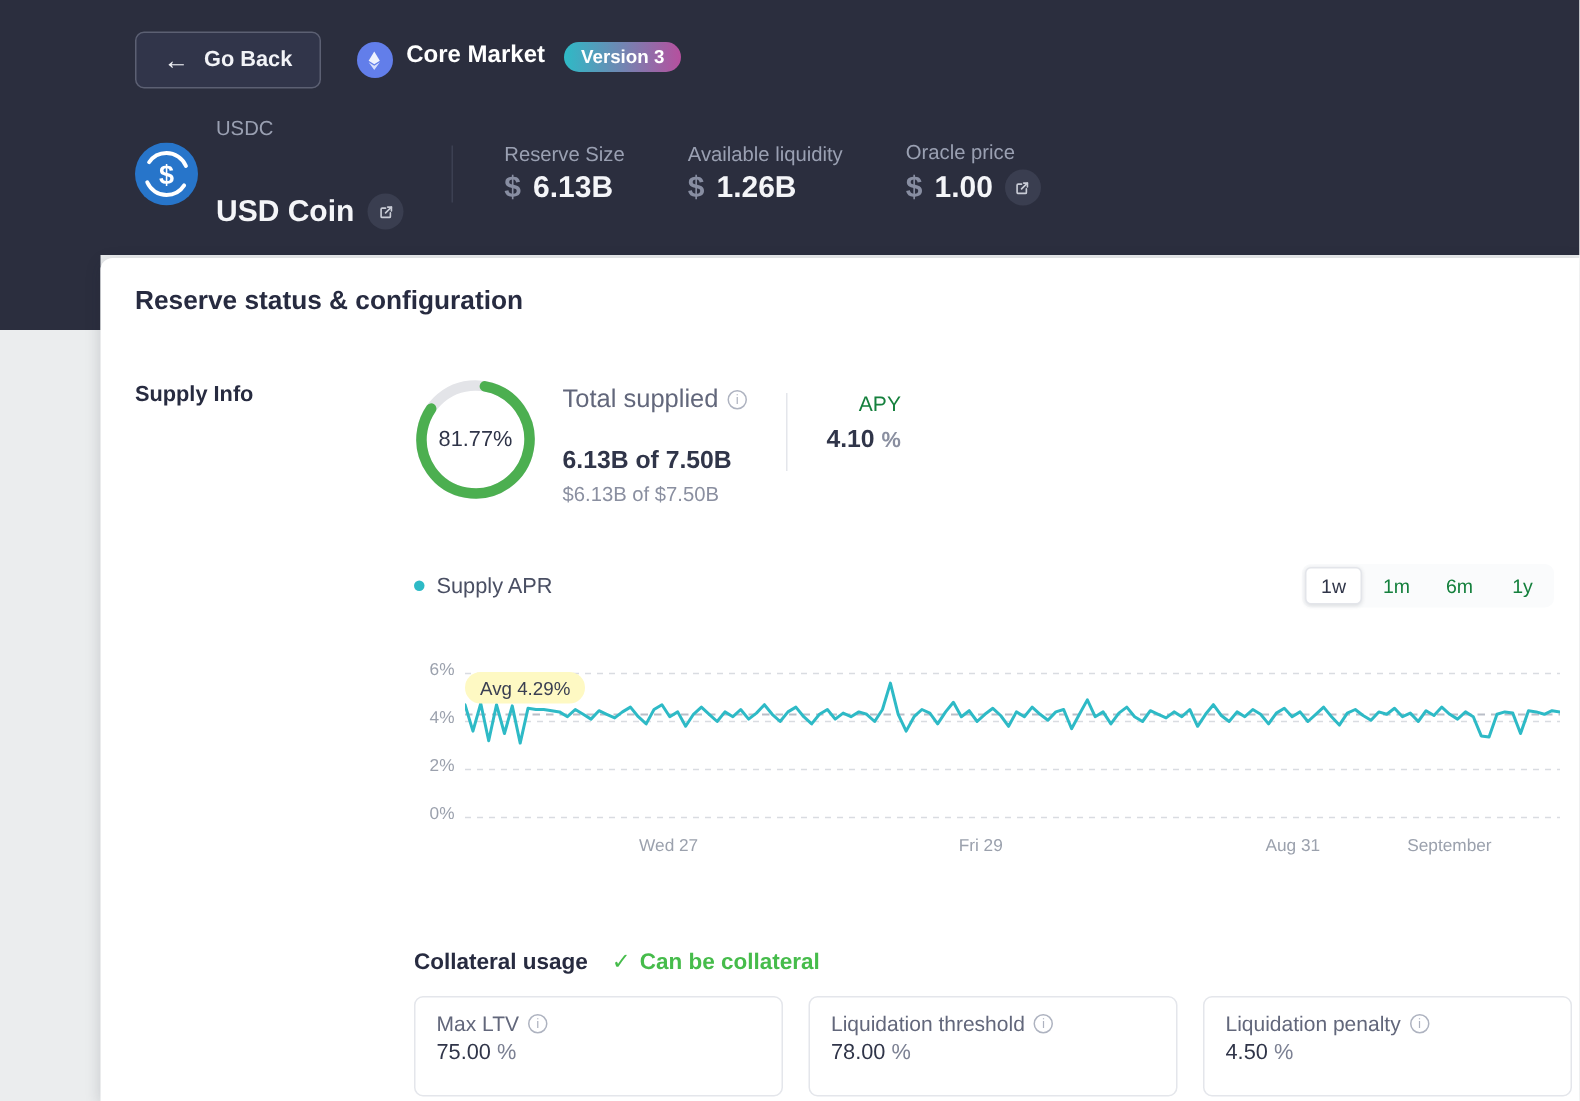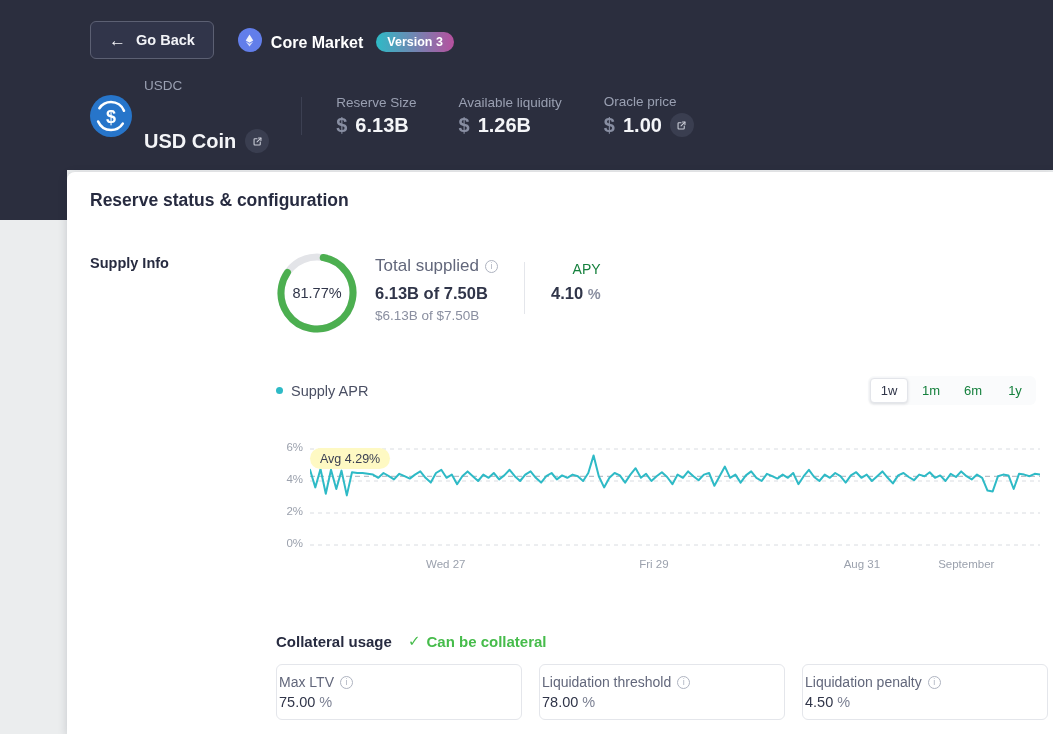--- a/index.html
+++ b/index.html
@@ -9,21 +9,21 @@
 
   
   .top-dark { position:absolute; left:0; top:0; width:1053px; height:170px; background:#2b2e3e; }
   .dark-left-ext { position:absolute; left:0; top:170px; width:67px; height:50px; background:#2b2e3e; }
 
   .back-row { position:absolute; left:90px; top:21px; display:flex; align-items:center; }
   .goback-btn { display:flex; align-items:center; gap:10px; height:38px; padding:0 18px;
     background:#31354a; border:1px solid #5c6073; border-radius:6px; color:#f2f3f7;
     font-size:14.5px; font-weight:700; cursor:pointer; font-family:inherit; }
   .goback-btn .arr { font-size:17px; font-weight:400; line-height:1; }
-  .market-group { display:flex; align-items:flex-end; gap:9px; margin-left:24px; }
+  .market-group { display:flex; align-items:flex-start; gap:9px; margin-left:24px; }
   .eth-badge { width:24px; height:24px; border-radius:50%; background:#627eea; display:flex; align-items:center; justify-content:center; }
   .market-name { color:#ffffff; font-size:16px; font-weight:700; }
   .version-pill { margin-left:4px; padding:3px 11px; border-radius:11px; color:#fff;
     font-size:12.5px; font-weight:700; background:linear-gradient(90deg,#2ebac6,#b6509e); }
 
   .stats-row { position:absolute; left:90px; top:78px; display:flex; align-items:center; }
   .asset-block { display:flex; align-items:center; gap:12px; }
   .usdc-icon { width:42px; height:42px; }
   .asset-texts .sym { color:#9aa0b2; font-size:13.5px; margin-bottom:3px; }
   .asset-name-row { display:flex; align-items:center; gap:9px;margin-top:36px; }
@@ -42,21 +42,21 @@
     border-top-left-radius:8px; box-shadow:0 2px 10px rgba(30,34,50,.18); }
   .panel-title { position:absolute; left:23px; top:18px; font-size:17.5px; font-weight:700; color:#272b40; }
   .section-label { position:absolute; left:23px; top:83px; font-size:14.5px; font-weight:700; color:#272b40; }
 
   .supply-row { position:absolute; left:209px; top:80px; display:flex; align-items:flex-start; }
   .donut-wrap { position:relative; width:82px; height:82px; }
   .donut-wrap .pct { position:absolute; inset:0; display:flex; align-items:center; justify-content:center;
     font-size:14.5px; color:#303549; }
   .supplied-block { margin-left:17px; padding-top:4px; }
   .supplied-block .row1 { display:flex; align-items:center; gap:6px; color:#62677b; font-size:17px; }
-  .supplied-block .row2 { margin-top:8px; font-size:16.5px; font-weight:700; color:#303549; }
+  .supplied-block .row2 { margin-top:22px; font-size:16.5px; font-weight:700; color:#303549; }
   .supplied-block .row3 { margin-top:5px; font-size:13.5px; color:#8a8fa0; }
   .apy-div { width:1px; height:52px; background:#e4e6eb; margin:10px 0 0 26px; }
   .apy-block { margin-left:26px; padding-top:9px; }
   .apy-block .lbl { color:#15803d; font-size:14px;text-align:right; }
   .apy-block .val { margin-top:7px; font-size:16.5px; font-weight:700; color:#303549; }
   .apy-block .val .dim { color:#8a8fa0; font-weight:600; font-size:14.5px; }
 
   .info-i { display:inline-flex; align-items:center; justify-content:center; width:13px; height:13px;
     border:1px solid #aeb3c0; border-radius:50%; color:#aeb3c0; font-size:9px; font-style:normal; }
   .info-i::before { content:"i"; }
@@ -81,21 +81,21 @@
   .avg-pill { position:absolute; left:40px; top:6px; height:21px; display:flex; align-items:center;
     padding:0 10px; background:#fef9c3; border-radius:11px; font-size:12.5px; color:#3a3f52; }
   .xtick { position:absolute; top:116px; transform:translateX(-50%); font-size:11.5px; color:#9ba1ad; white-space:nowrap; }
 
   
   .collateral-title-row { position:absolute; left:209px; top:460px; display:flex; align-items:center; gap:16px; }
   .collateral-title { font-size:15px; font-weight:700; color:#272b40; }
   .collateral-status { display:flex; align-items:center; gap:6px; font-size:15px; font-weight:700; color:#46bc4b; }
   .check-icon { font-size:15px; font-weight:400; }
   .ccards { position:absolute; left:209px; top:492px; display:flex; gap:17px; }
-  .ccard { width:246px; height:56px; background:#fff; border:1px solid #e4e6eb; border-radius:6px; padding:9px 2px; }
+  .ccard { width:246px; height:67px; background:#fff; border:1px solid #e4e6eb; border-radius:6px; padding:9px 14px; }
   .ccard .lbl { display:flex; align-items:center; gap:6px; color:#62677b; font-size:14px; }
   .ccard .val { margin-top:4px; font-size:14.5px; font-weight:500; color:#303549; }
   .ccard .val .dim { color:#7c8193; }
 </style>
 </head>
 <body>
 
 <div id="stage">
 
   <div class="top-dark"></div>

